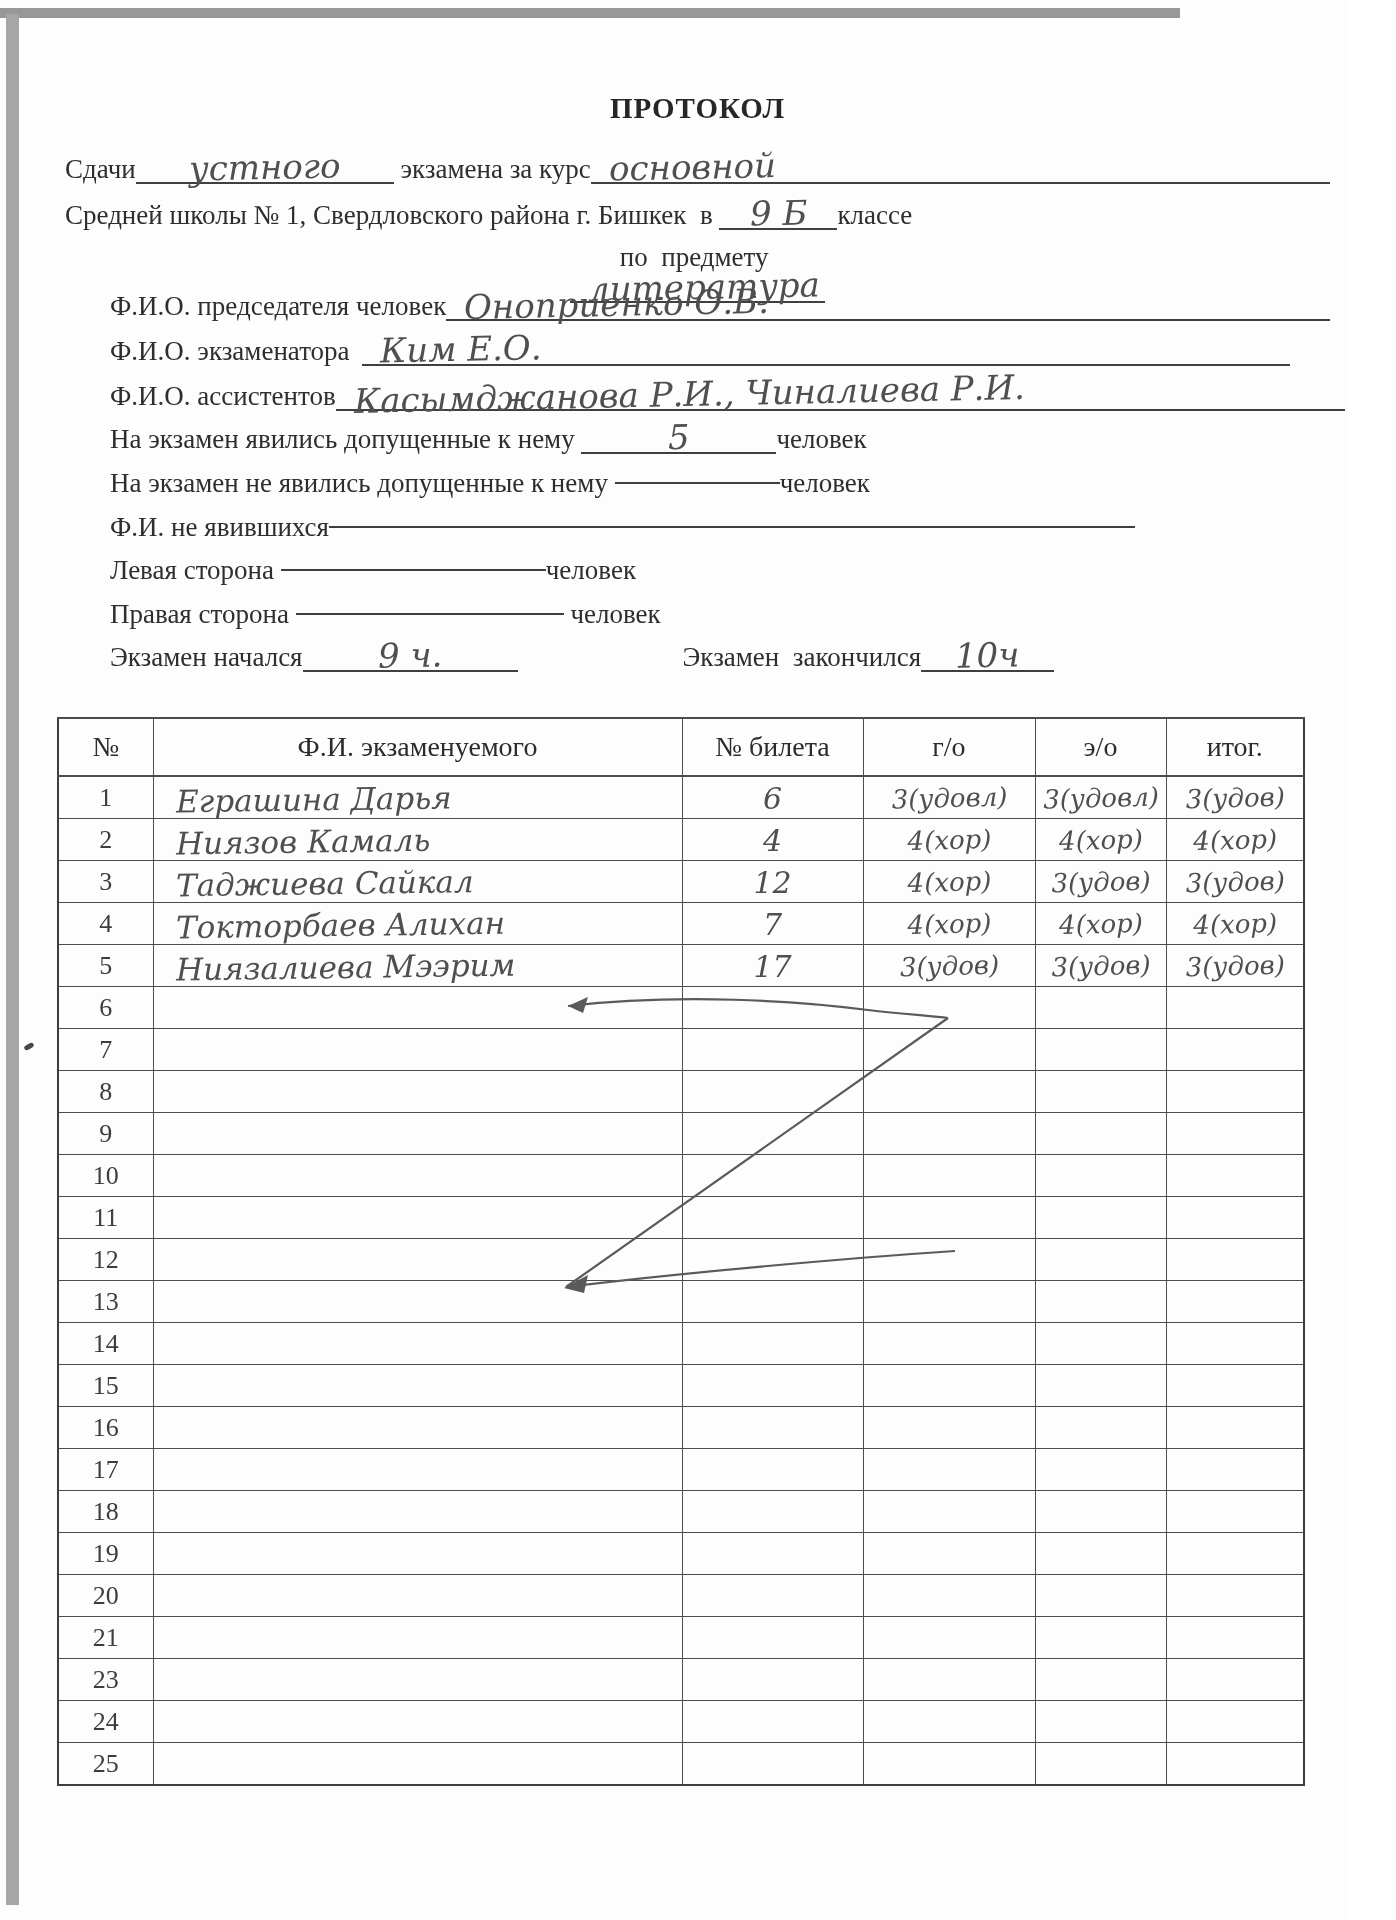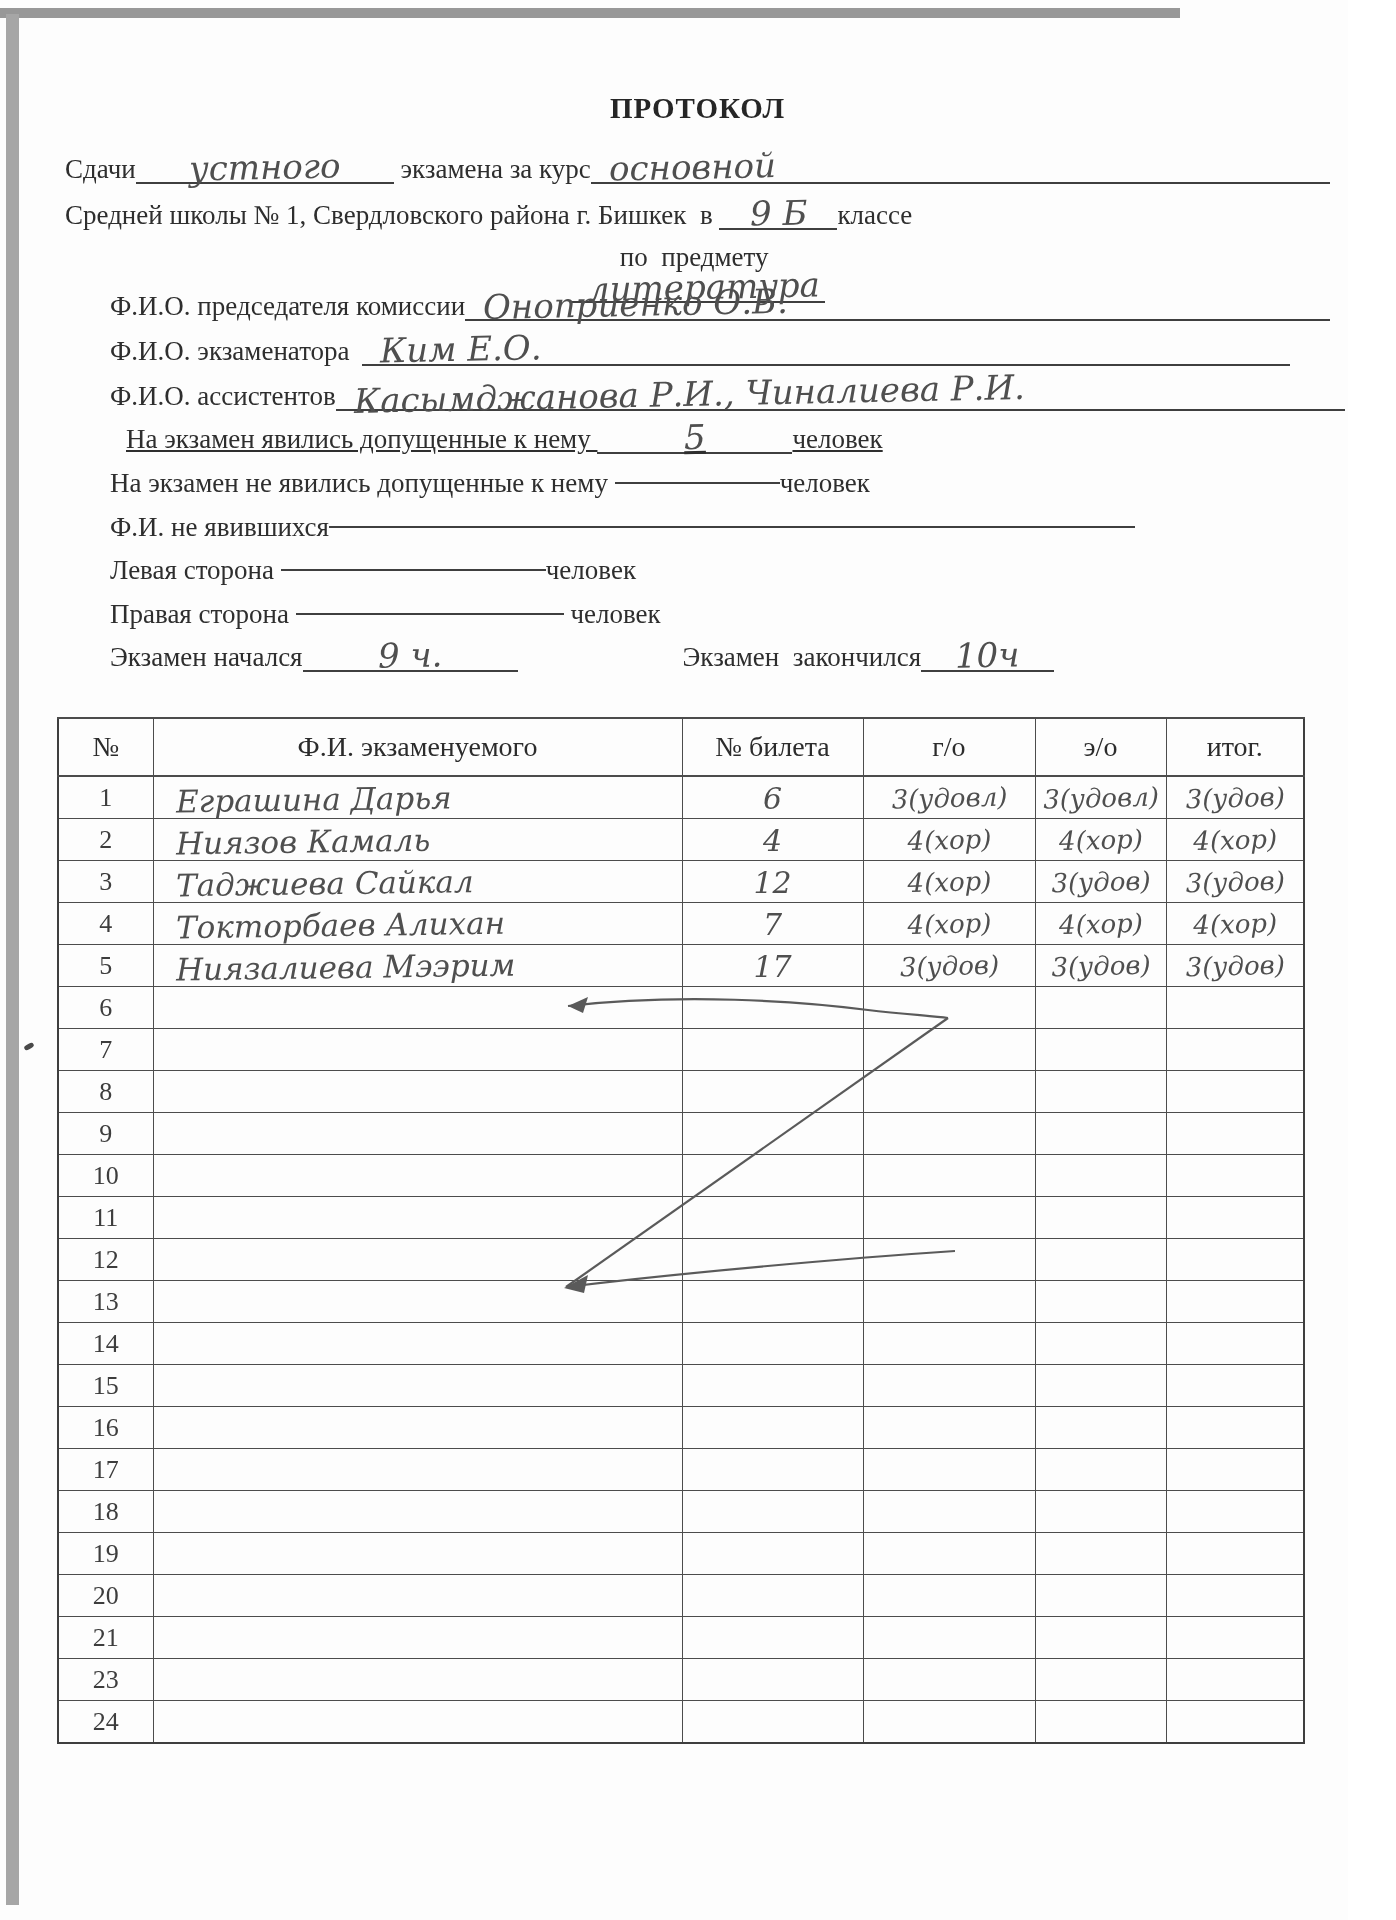--- a/index.html
+++ b/index.html
@@ -74,41 +74,41 @@
   </div>
 
   <div class="fline" style="left:65px;top:240px;width:1265px;flex-direction:column;">
     <span class="lbl">по  предмету </span>
     <span class="ul fill">
         <span class="hw">литература</span>
       </span>
   </div>
 
   <div class="fline" style="left:110px;top:287px;width:1220px;">
-    <span class="lbl">Ф.И.О. председателя комиссии</span>
+    <span class="lbl">Ф.И.О. председателя человек</span>
     <span class="ul fill">
         <span class="hw">Оноприенко О.В.</span>
       </span>
   </div>
 
   <div class="fline" style="left:110px;top:332px;width:1180px;gap:12px;">
     <span class="lbl">Ф.И.О. экзаменатора</span>
     <span class="ul fill">
         <span class="hw">Ким Е.О.</span>
       </span>
   </div>
 
   <div class="fline" style="left:110px;top:377px;width:1235px;">
     <span class="lbl">Ф.И.О. ассистентов</span>
     <span class="ul fill">
         <span class="hw">Касымджанова Р.И., Чиналиева Р.И.</span>
       </span>
   </div>
 
-  <div class="fline" style="left:126px;top:420px;width:1000px;text-decoration:underline;">
+  <div class="fline" style="left:110px;top:420px;width:1000px;">
     <span class="lbl">На экзамен явились допущенные к нему </span>
     <span class="ul" style="width:195px;">
         <span class="hw center">5</span>
       </span>
     <span class="lbl">человек</span>
   </div>
 
   <div class="fline" style="left:110px;top:464px;width:1000px;">
     <span class="lbl">На экзамен не явились допущенные к нему </span>
     <span class="ul" style="width:165px;"></span>
@@ -390,20 +390,28 @@
           <td></td>
         </tr>
         <tr>
           <td>24</td>
           <td></td>
           <td></td>
           <td></td>
           <td></td>
           <td></td>
         </tr>
+        <tr>
+          <td>25</td>
+          <td></td>
+          <td></td>
+          <td></td>
+          <td></td>
+          <td></td>
+        </tr>
       </tbody>
   </table>
 
   <svg class="strike" viewBox="0 0 1396 1920" xmlns="http://www.w3.org/2000/svg">
     <path d="M 568 1006 C 680 993 800 1001 868 1010 C 902 1014 932 1016 948 1018" fill="none" stroke="#5a5a5a" stroke-width="2.2"></path>
     <polygon points="568,1006 588,997 583,1013" fill="#5a5a5a"></polygon>
     <path d="M 948 1018 L 566 1287" fill="none" stroke="#5a5a5a" stroke-width="2.2"></path>
     <path d="M 566 1287 C 690 1272 850 1258 955 1251" fill="none" stroke="#5a5a5a" stroke-width="2.2"></path>
     <polygon points="564,1288 588,1275 584,1293" fill="#5a5a5a"></polygon>
   </svg>

